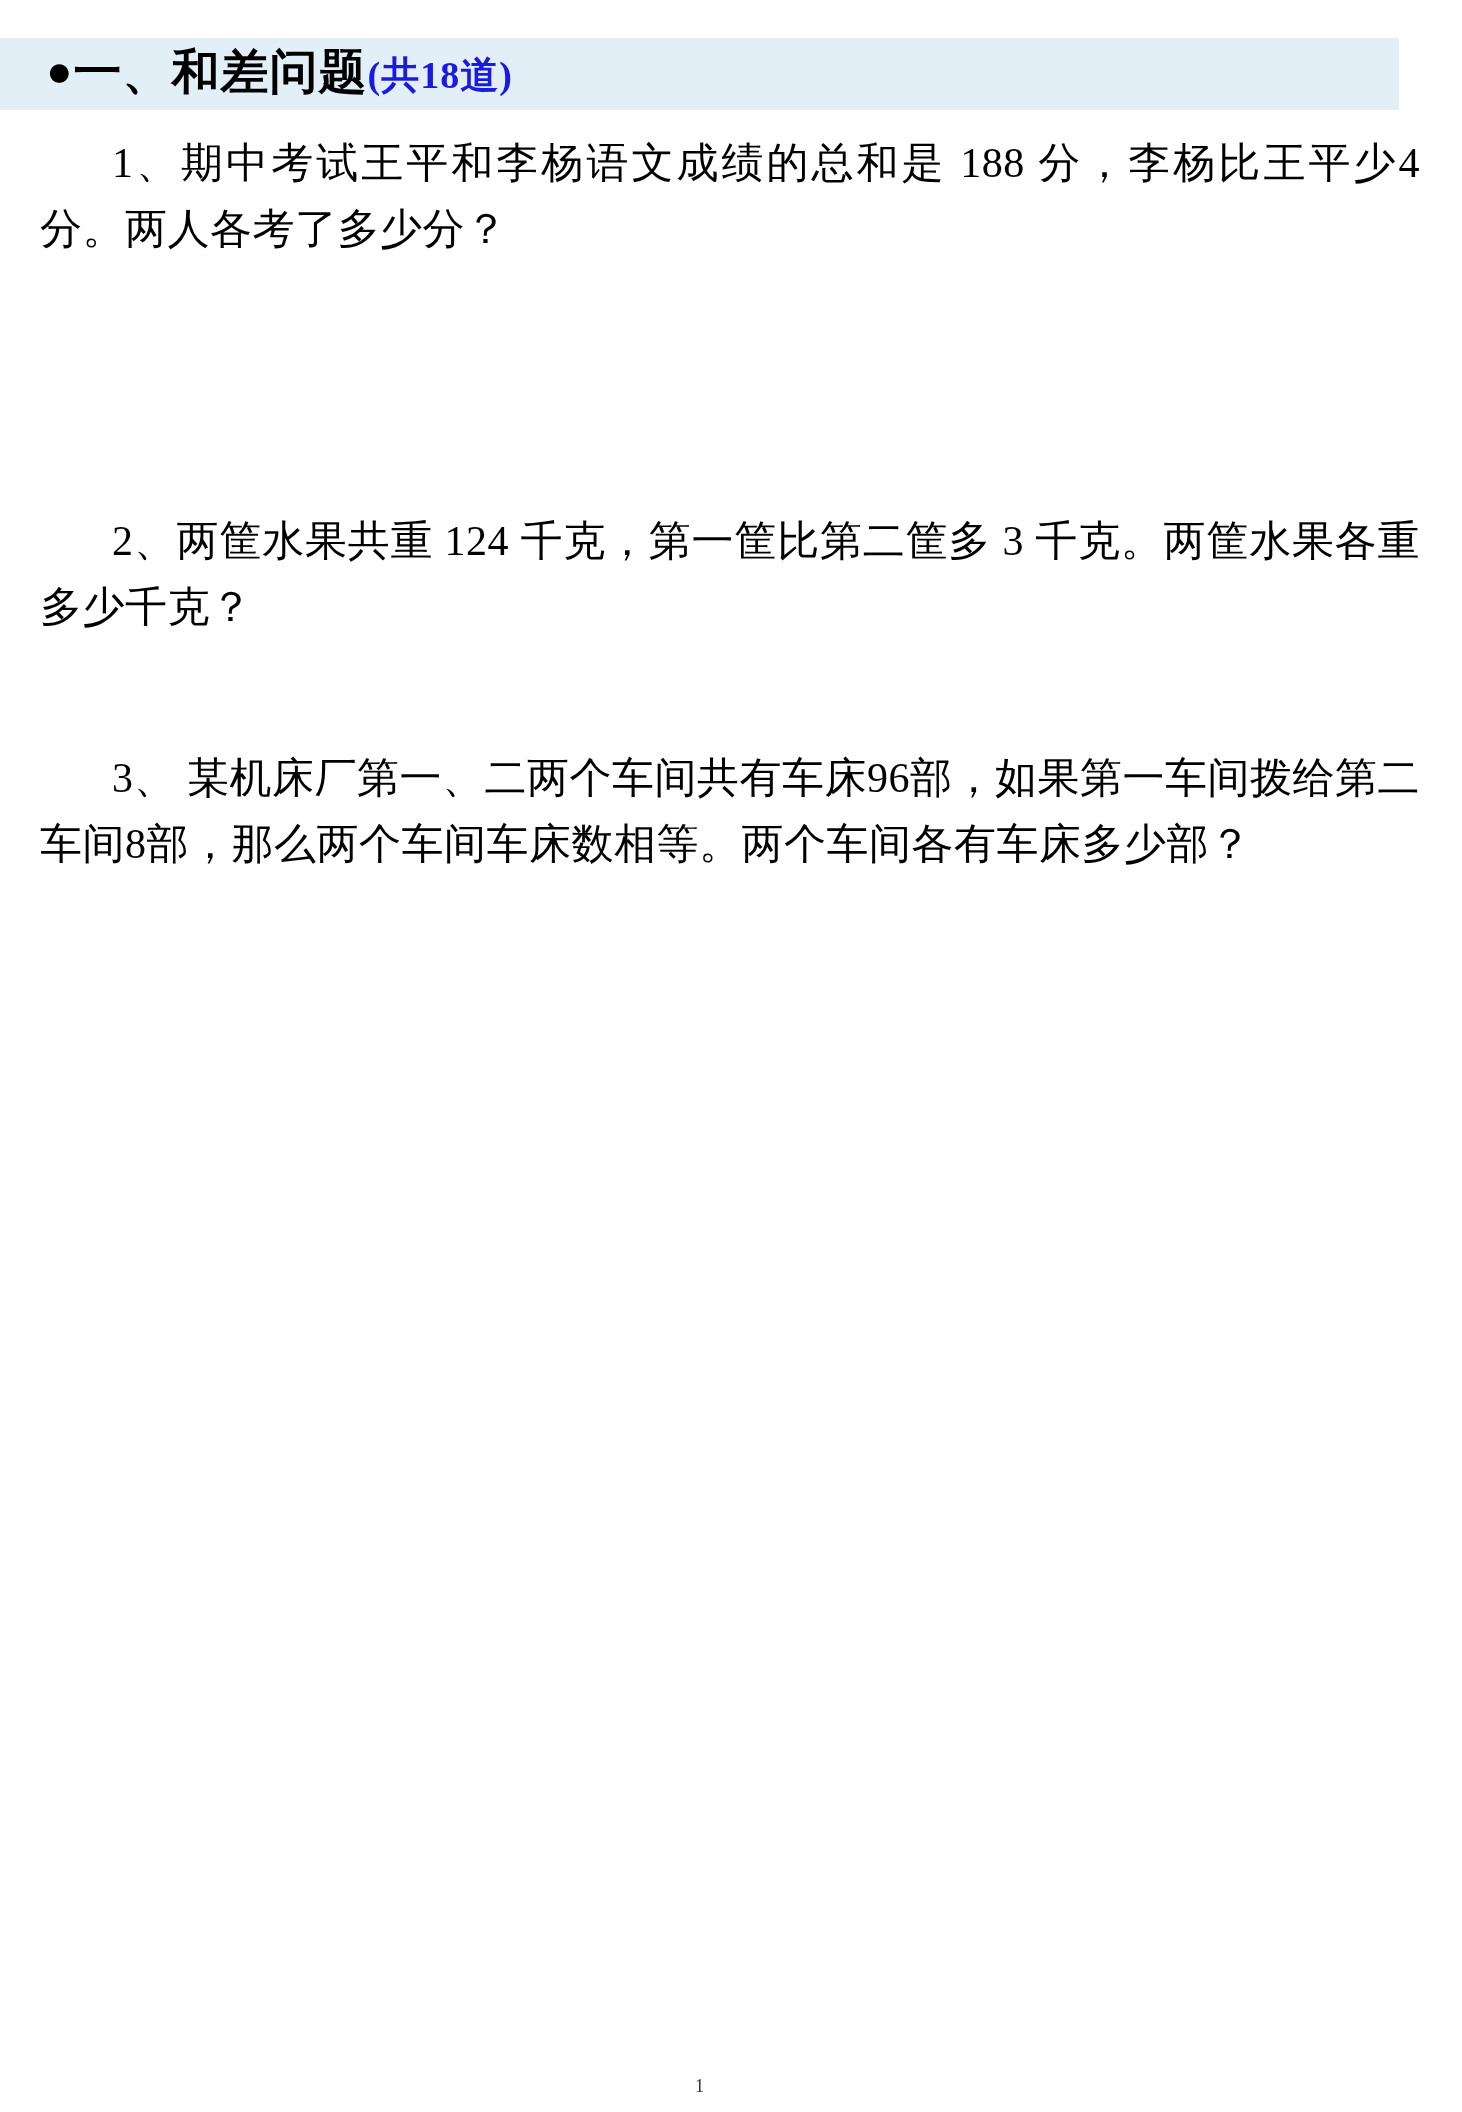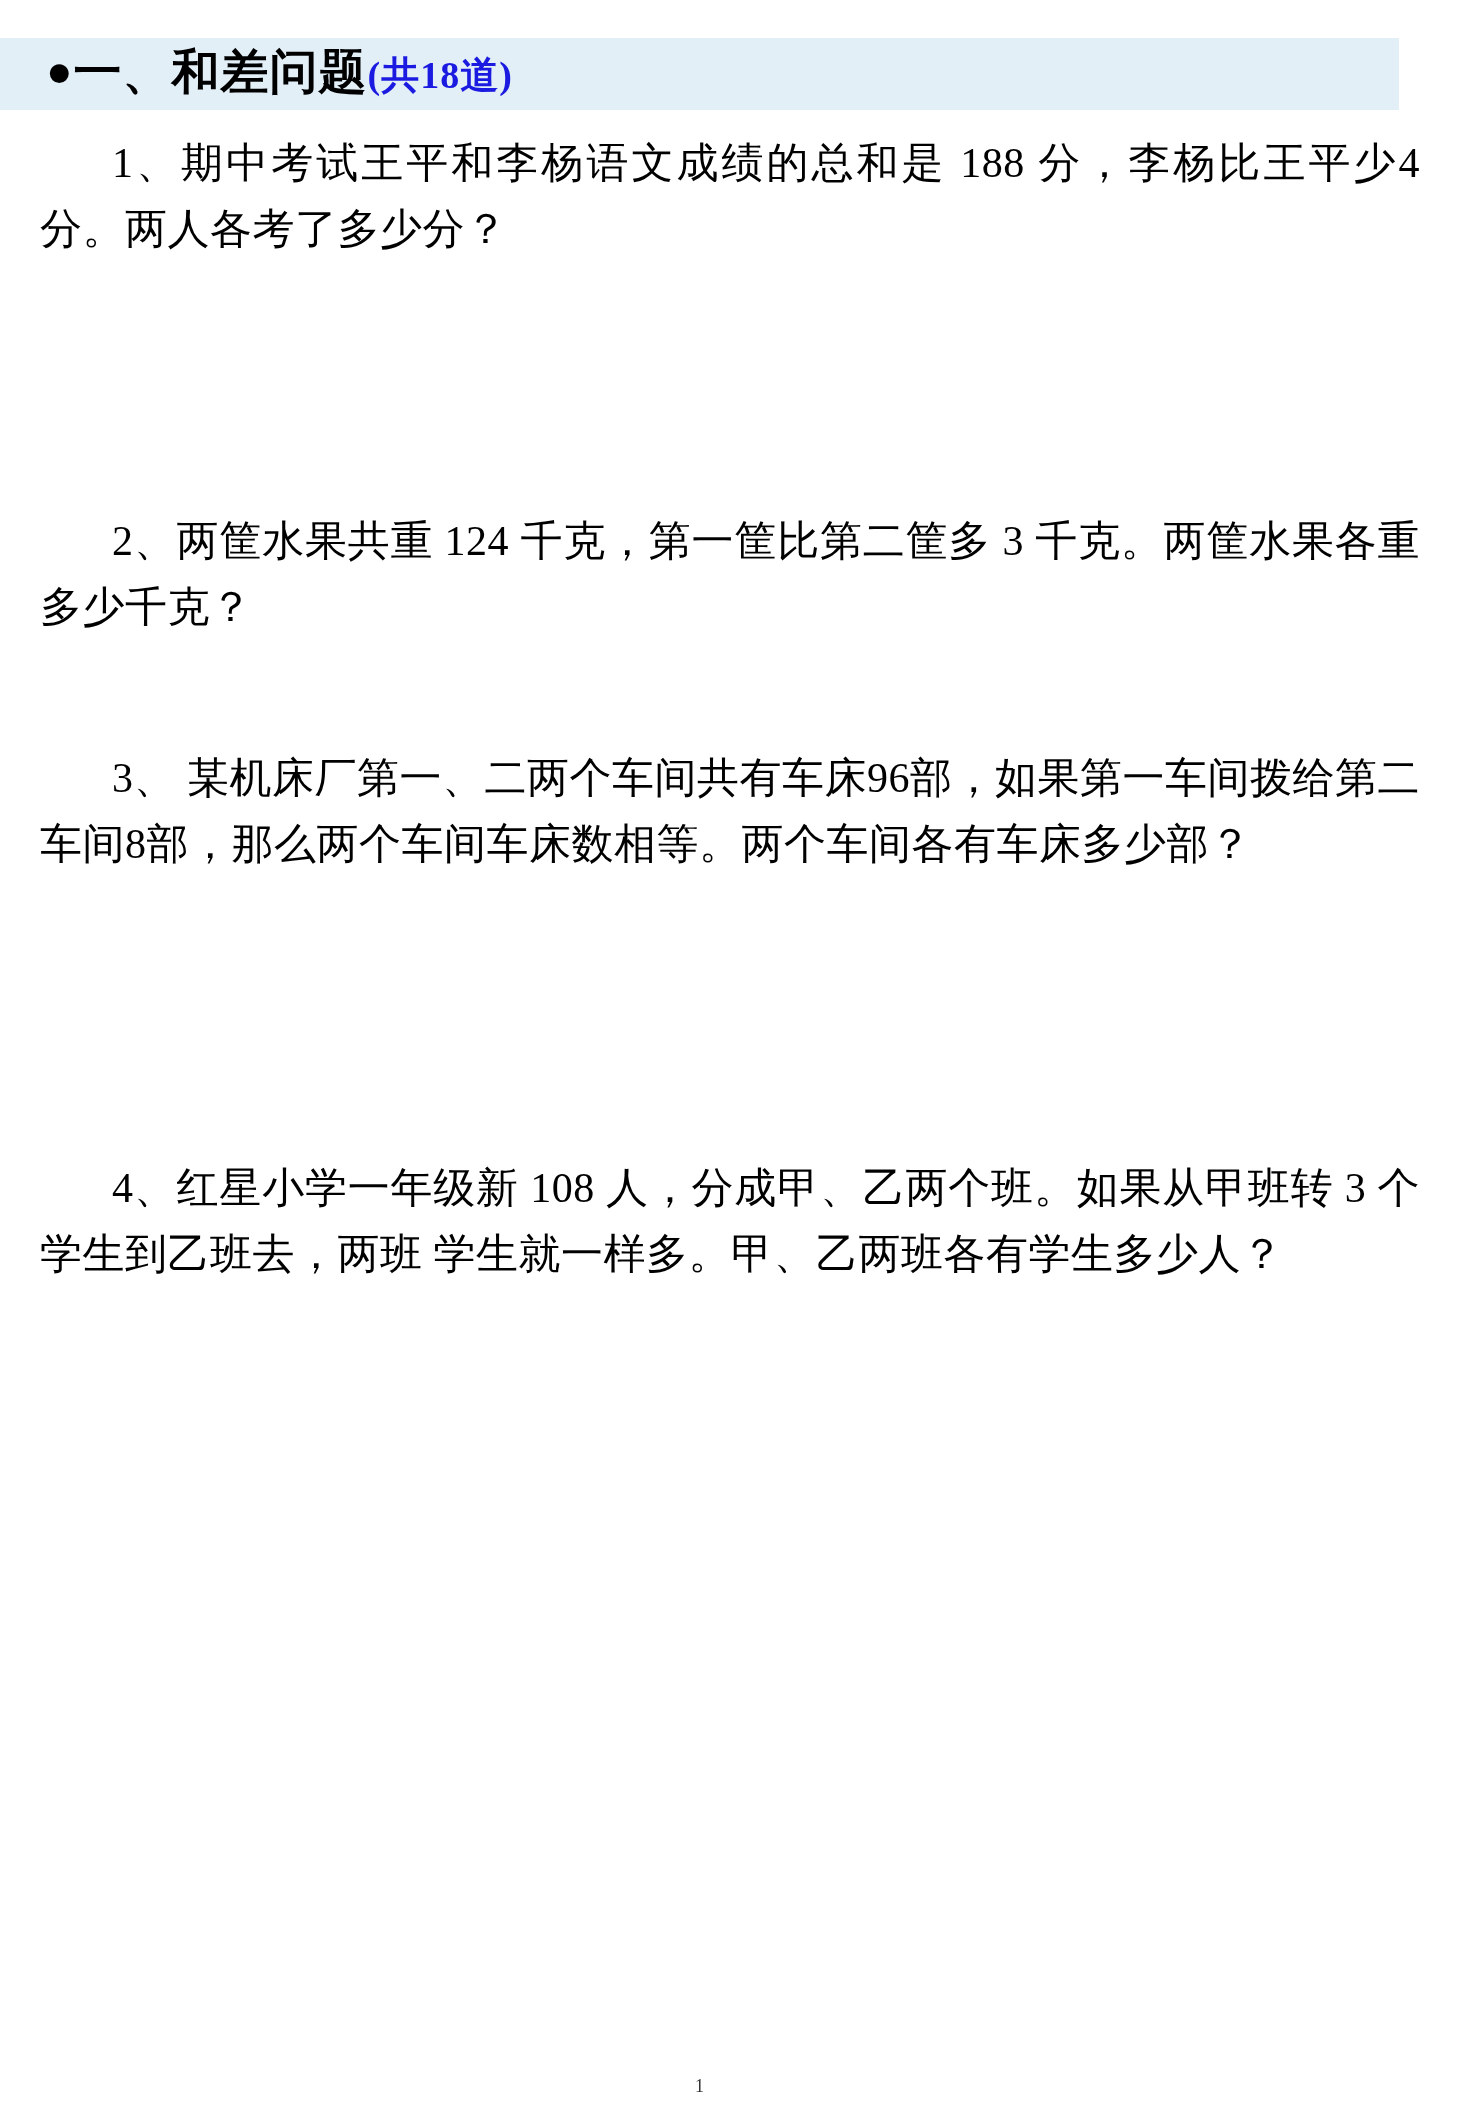--- a/index.html
+++ b/index.html
@@ -99,19 +99,16 @@
   </div>
 
   <div class="problem p2">
     <span class="indent"></span><span>2、两筐水果共重 124 千克，第一筐比第二筐多 3 千克。两筐水果各重多少千克？</span>
   </div>
 
   <div class="problem p3">
     <span class="indent"></span><span>3、 某机床厂第一、二两个车间共有车床96部，如果第一车间拨给第二车间8部，那么两个车间车床数相等。两个车间各有车床多少部？</span>
   </div>
 
-  <div class="problem p4">
-    <span class="indent"></span><span>4、红星小学一年级新 108 人，分成甲、乙两个班。如果从甲班转 3 个学生到乙班去，两班 学生就一样多。甲、乙两班各有学生多少人？</span>
-  </div>
 
   <div class="page-number">1</div>
 
 </div>
 
 </body></html>

